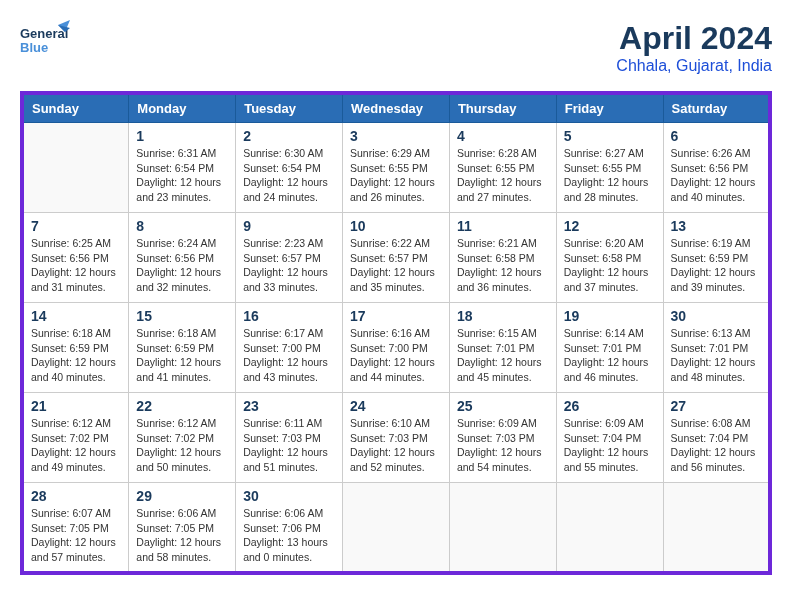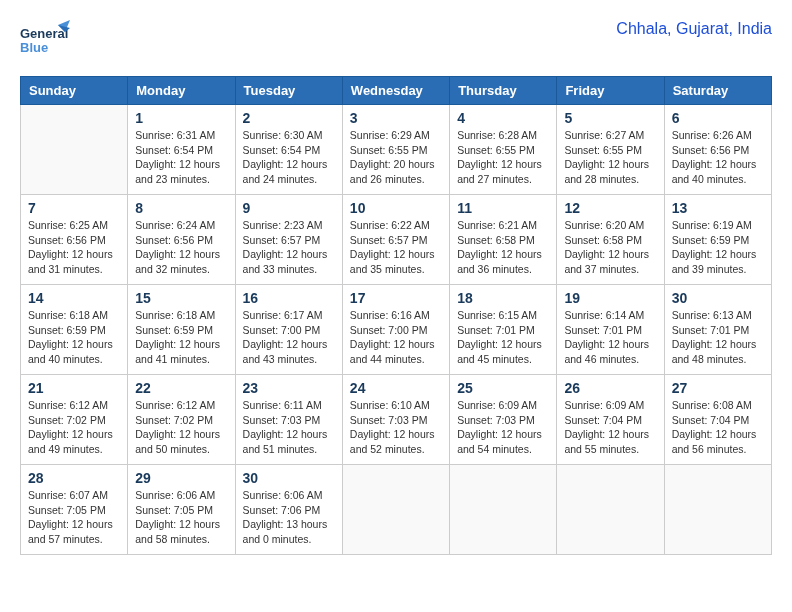--- a/index.html
+++ b/index.html
@@ -29,21 +29,21 @@
       font-weight: bold;
       color: #1a3a5c;
     }
     .title-block .location {
       font-size: 16px;
       color: #1d4ed8;
     }
     .calendar {
       width: 100%;
       border-collapse: collapse;
-      border: 1px solid #6d28d9;
+      border: 4px solid #6d28d9;
     }
     .calendar th {
       background-color: #2a6db5;
       color: #fff;
       text-align: left;
       padding: 6px 8px;
       font-size: 13px;
       border: 1px solid #1a5a9a;
     }
     .calendar td {
@@ -82,20 +82,21 @@
         <svg width="50" height="40" viewBox="0 0 50 40">
           <text x="0" y="18" font-size="13" font-weight="bold" fill="#1a3a5c">General</text>
           <text x="0" y="32" font-size="13" font-weight="bold" fill="#4a90d9">Blue</text>
           <polygon points="38,5 50,0 45,12" fill="#4a90d9"></polygon>
           <polygon points="38,5 50,8 45,12" fill="#2a6db5"></polygon>
         </svg>
       </div>
     </div>
   </div>
   <div class="title-block">
+    <div class="month-year">April 2024</div>
     <div class="location">Chhala, Gujarat, India</div>
   </div>
 </div>
 
 <table class="calendar">
   <thead>
     <tr>
     <th>Sunday</th>
         <th>Monday</th>
         <th>Tuesday</th>
@@ -122,21 +123,21 @@
           <span>Sunrise: 6:30 AM</span><br>
           <span>Sunset: 6:54 PM</span><br>
           <span>Daylight: 12 hours and 24 minutes.</span>
         </div>
       </td>
         <td>
         <span class="day-number">3</span>
         <div class="day-info">
           <span>Sunrise: 6:29 AM</span><br>
           <span>Sunset: 6:55 PM</span><br>
-          <span>Daylight: 20 hours and 26 minutes.</span>
+          <span>Daylight: 12 hours and 26 minutes.</span>
         </div>
       </td>
         <td>
         <span class="day-number">4</span>
         <div class="day-info">
           <span>Sunrise: 6:28 AM</span><br>
           <span>Sunset: 6:55 PM</span><br>
           <span>Daylight: 12 hours and 27 minutes.</span>
         </div>
       </td>

